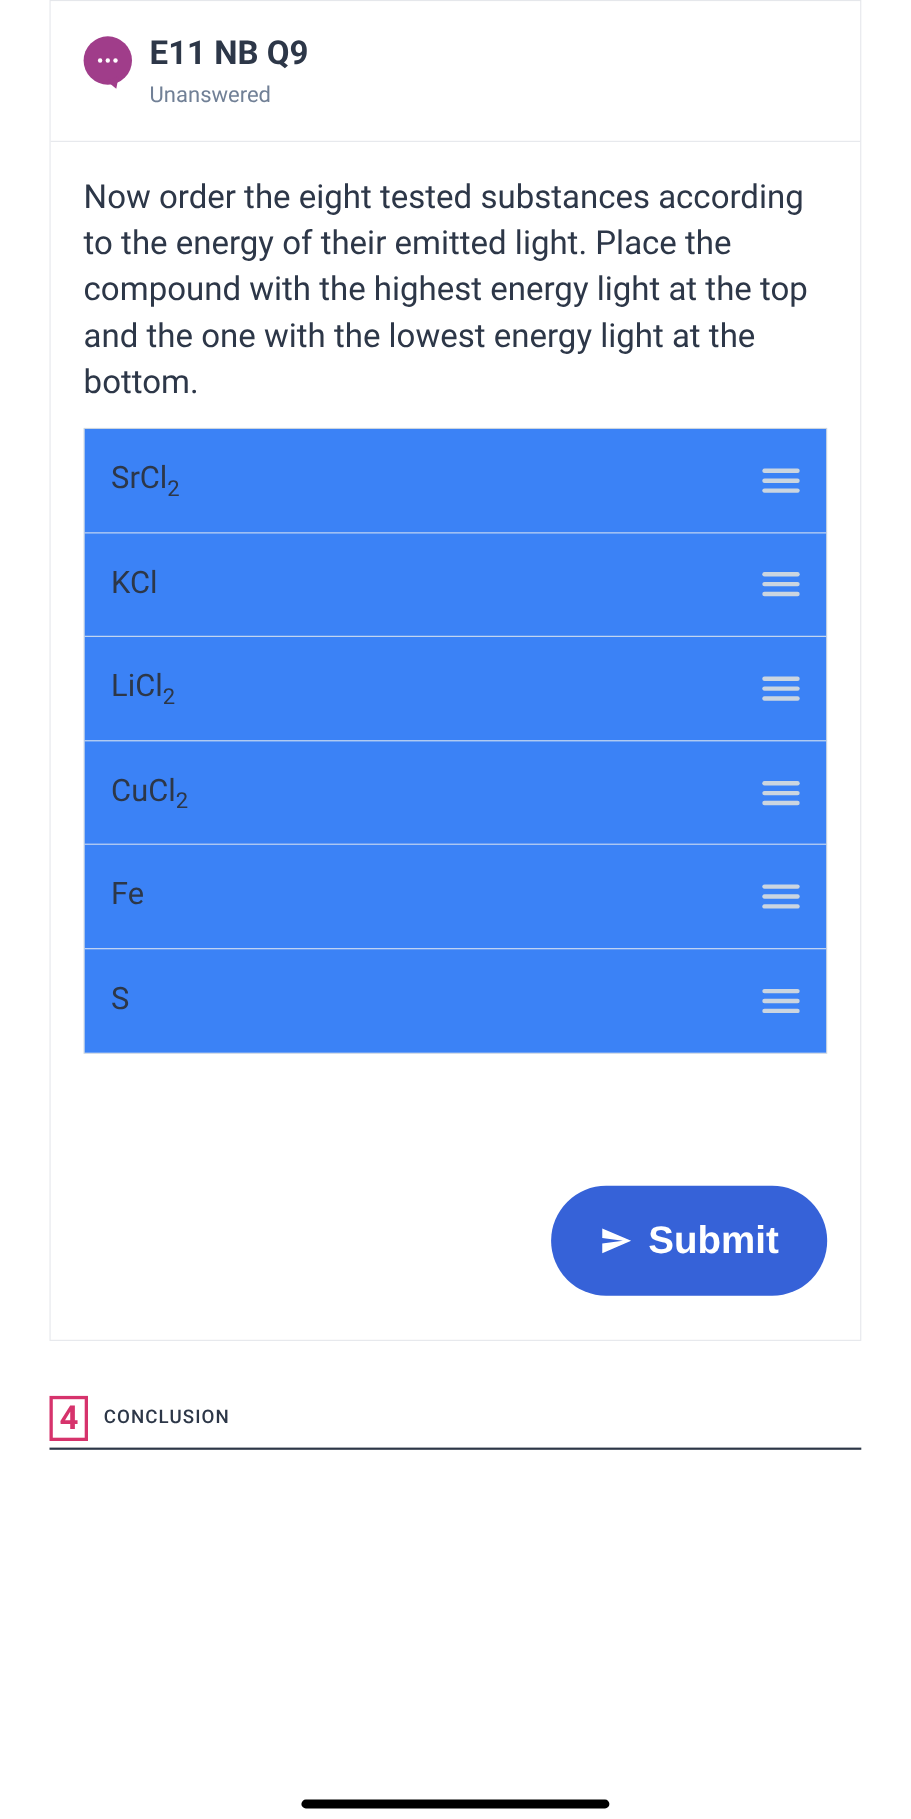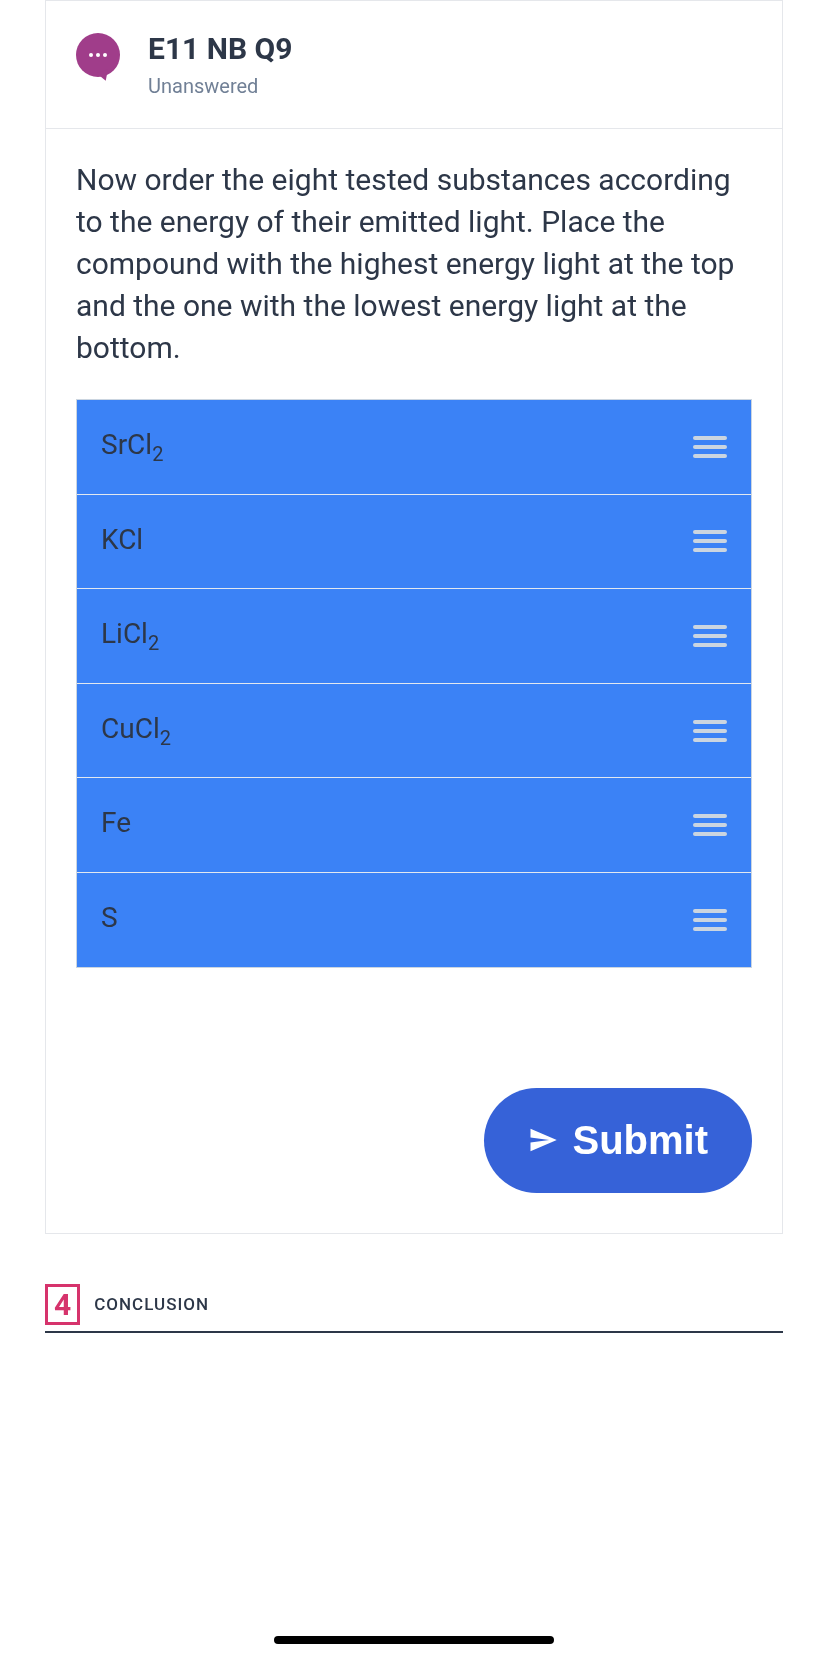--- a/index.html
+++ b/index.html
@@ -21,21 +21,21 @@
       border: 1px solid #e5e7eb;
       margin: 0 45px;
       background: #ffffff;
     }
     
     .question-header {
       display: flex;
       align-items: flex-start;
       padding: 30px 30px 30px 30px;
       border-bottom: 1px solid #e5e7eb;
-      gap: 28px;
+      gap: 16px;
     }
     
     .speech-bubble-icon {
       width: 44px;
       height: 44px;
       background: #a03d8a;
       border-radius: 50%;
       display: flex;
       align-items: center;
       justify-content: center;
@@ -90,21 +90,21 @@
     }
     
     .question-body {
       padding: 30px 30px 40px 30px;
     }
     
     .question-prompt {
       font-size: 30px;
       line-height: 1.4;
       color: #2d3748;
-      margin-bottom: 30px;
+      margin-bottom: 20px;
     }
     
     .sortable-list {
       border: 1px solid #cbd5e0;
       background: #f7fafc;
     }
     
     .sortable-item {
       display: flex;
       justify-content: space-between;
@@ -152,21 +152,21 @@
     
     .submit-button {
       display: flex;
       align-items: center;
       gap: 14px;
       background: #3662d8;
       color: white;
       border: none;
       border-radius: 60px;
       padding: 30px 44px;
-      font-size: 40px;
+      font-size: 35px;
       font-weight: 600;
       cursor: pointer;
     }
     
     .send-icon {
       width: 30px;
       height: 30px;
     }
     
     .section-header {

